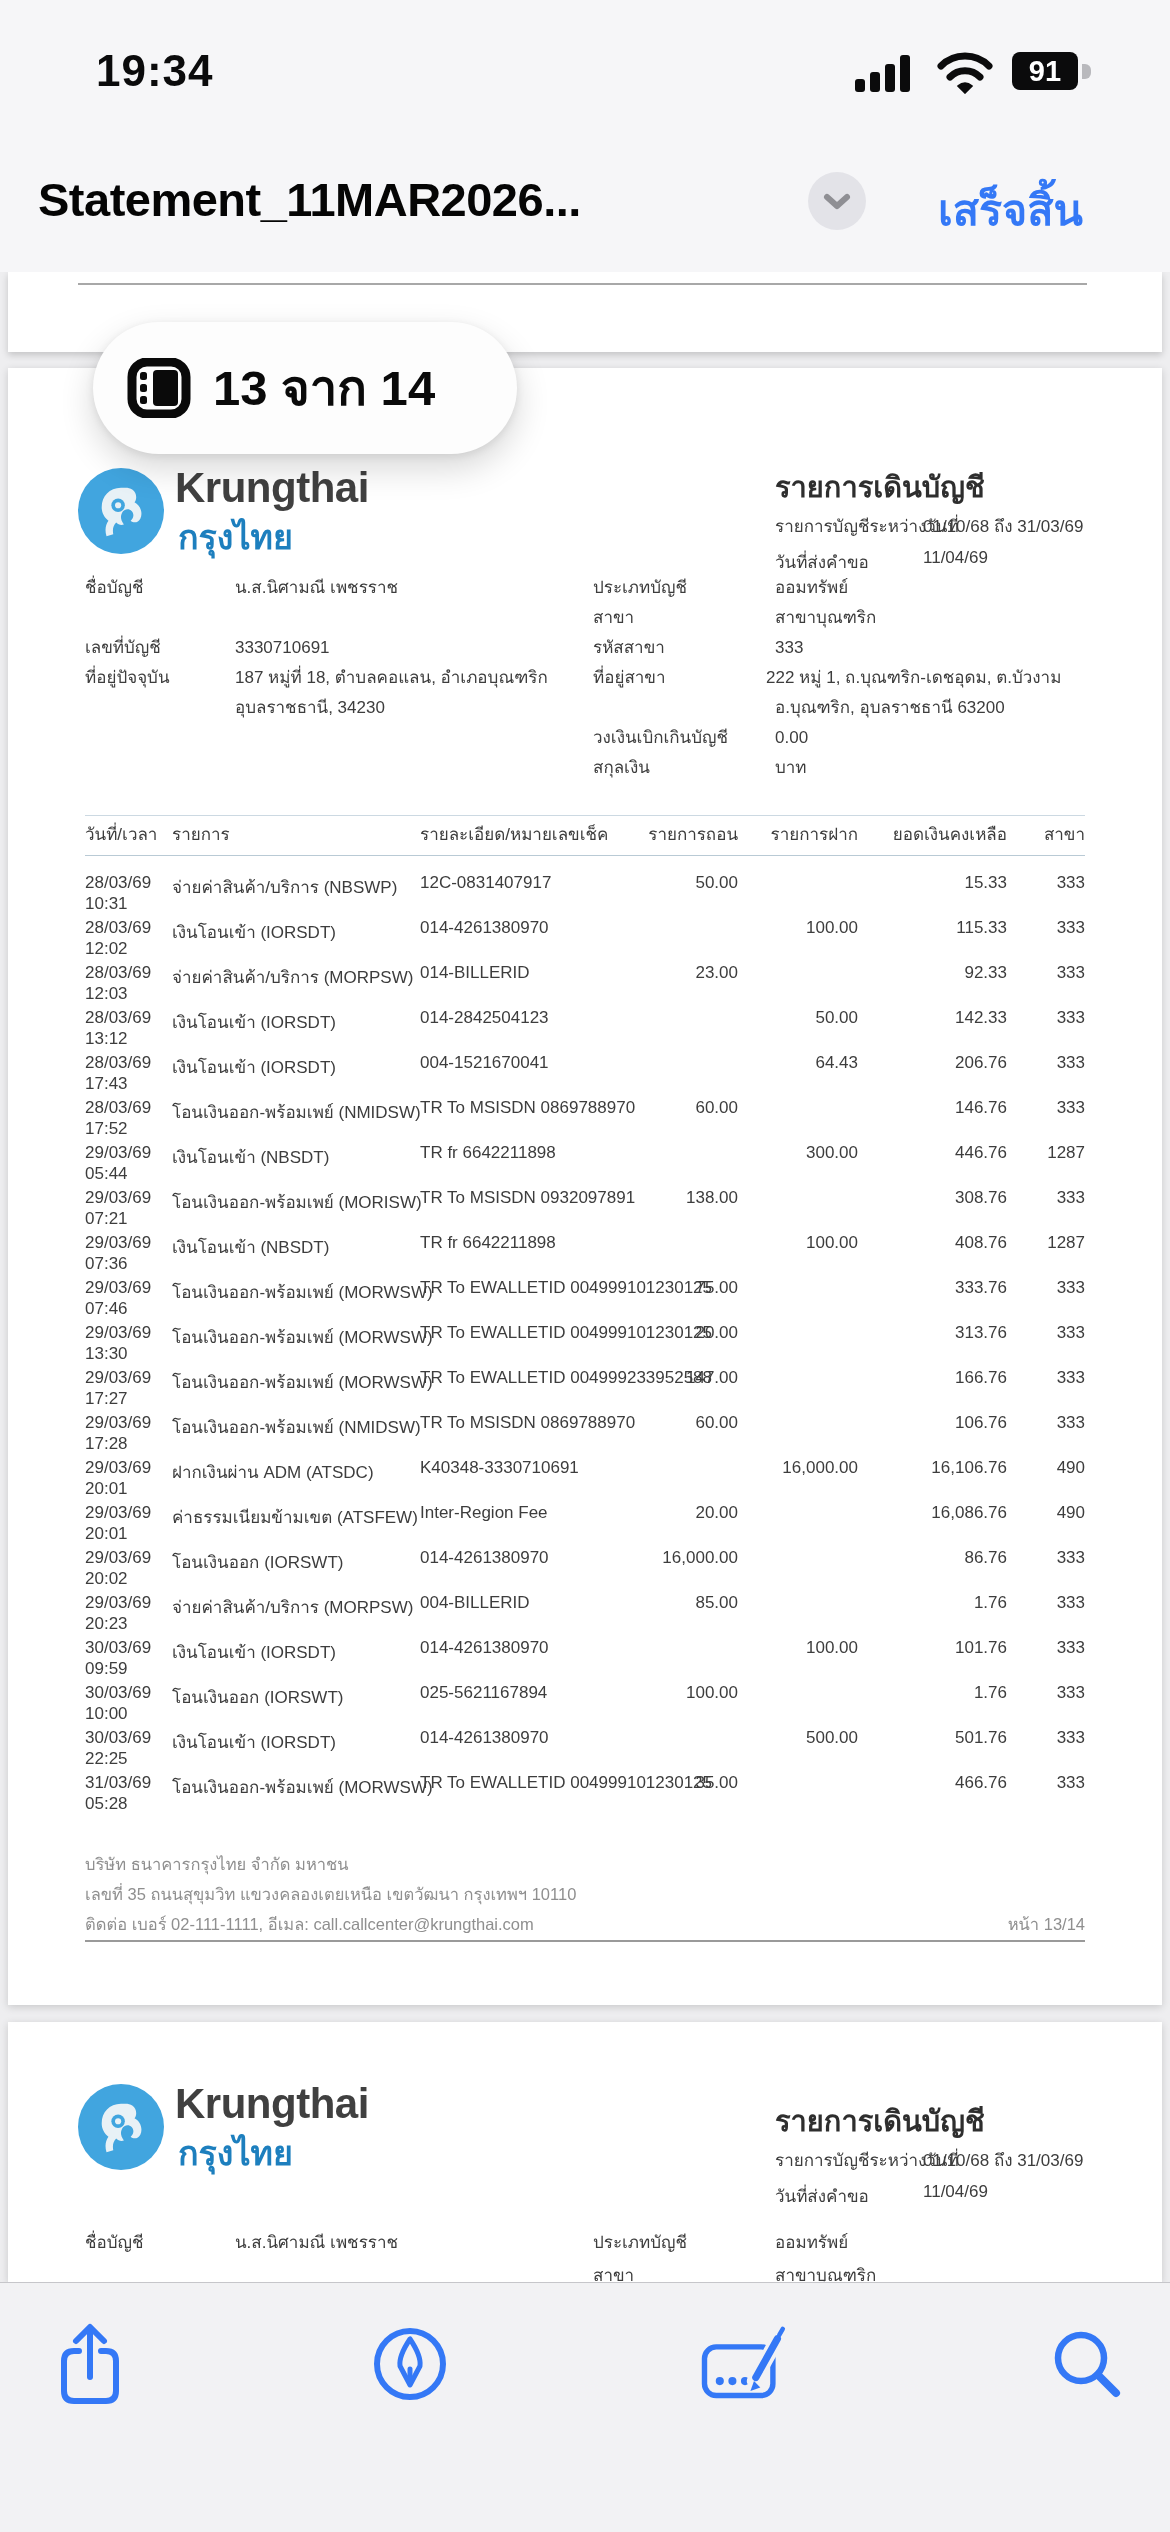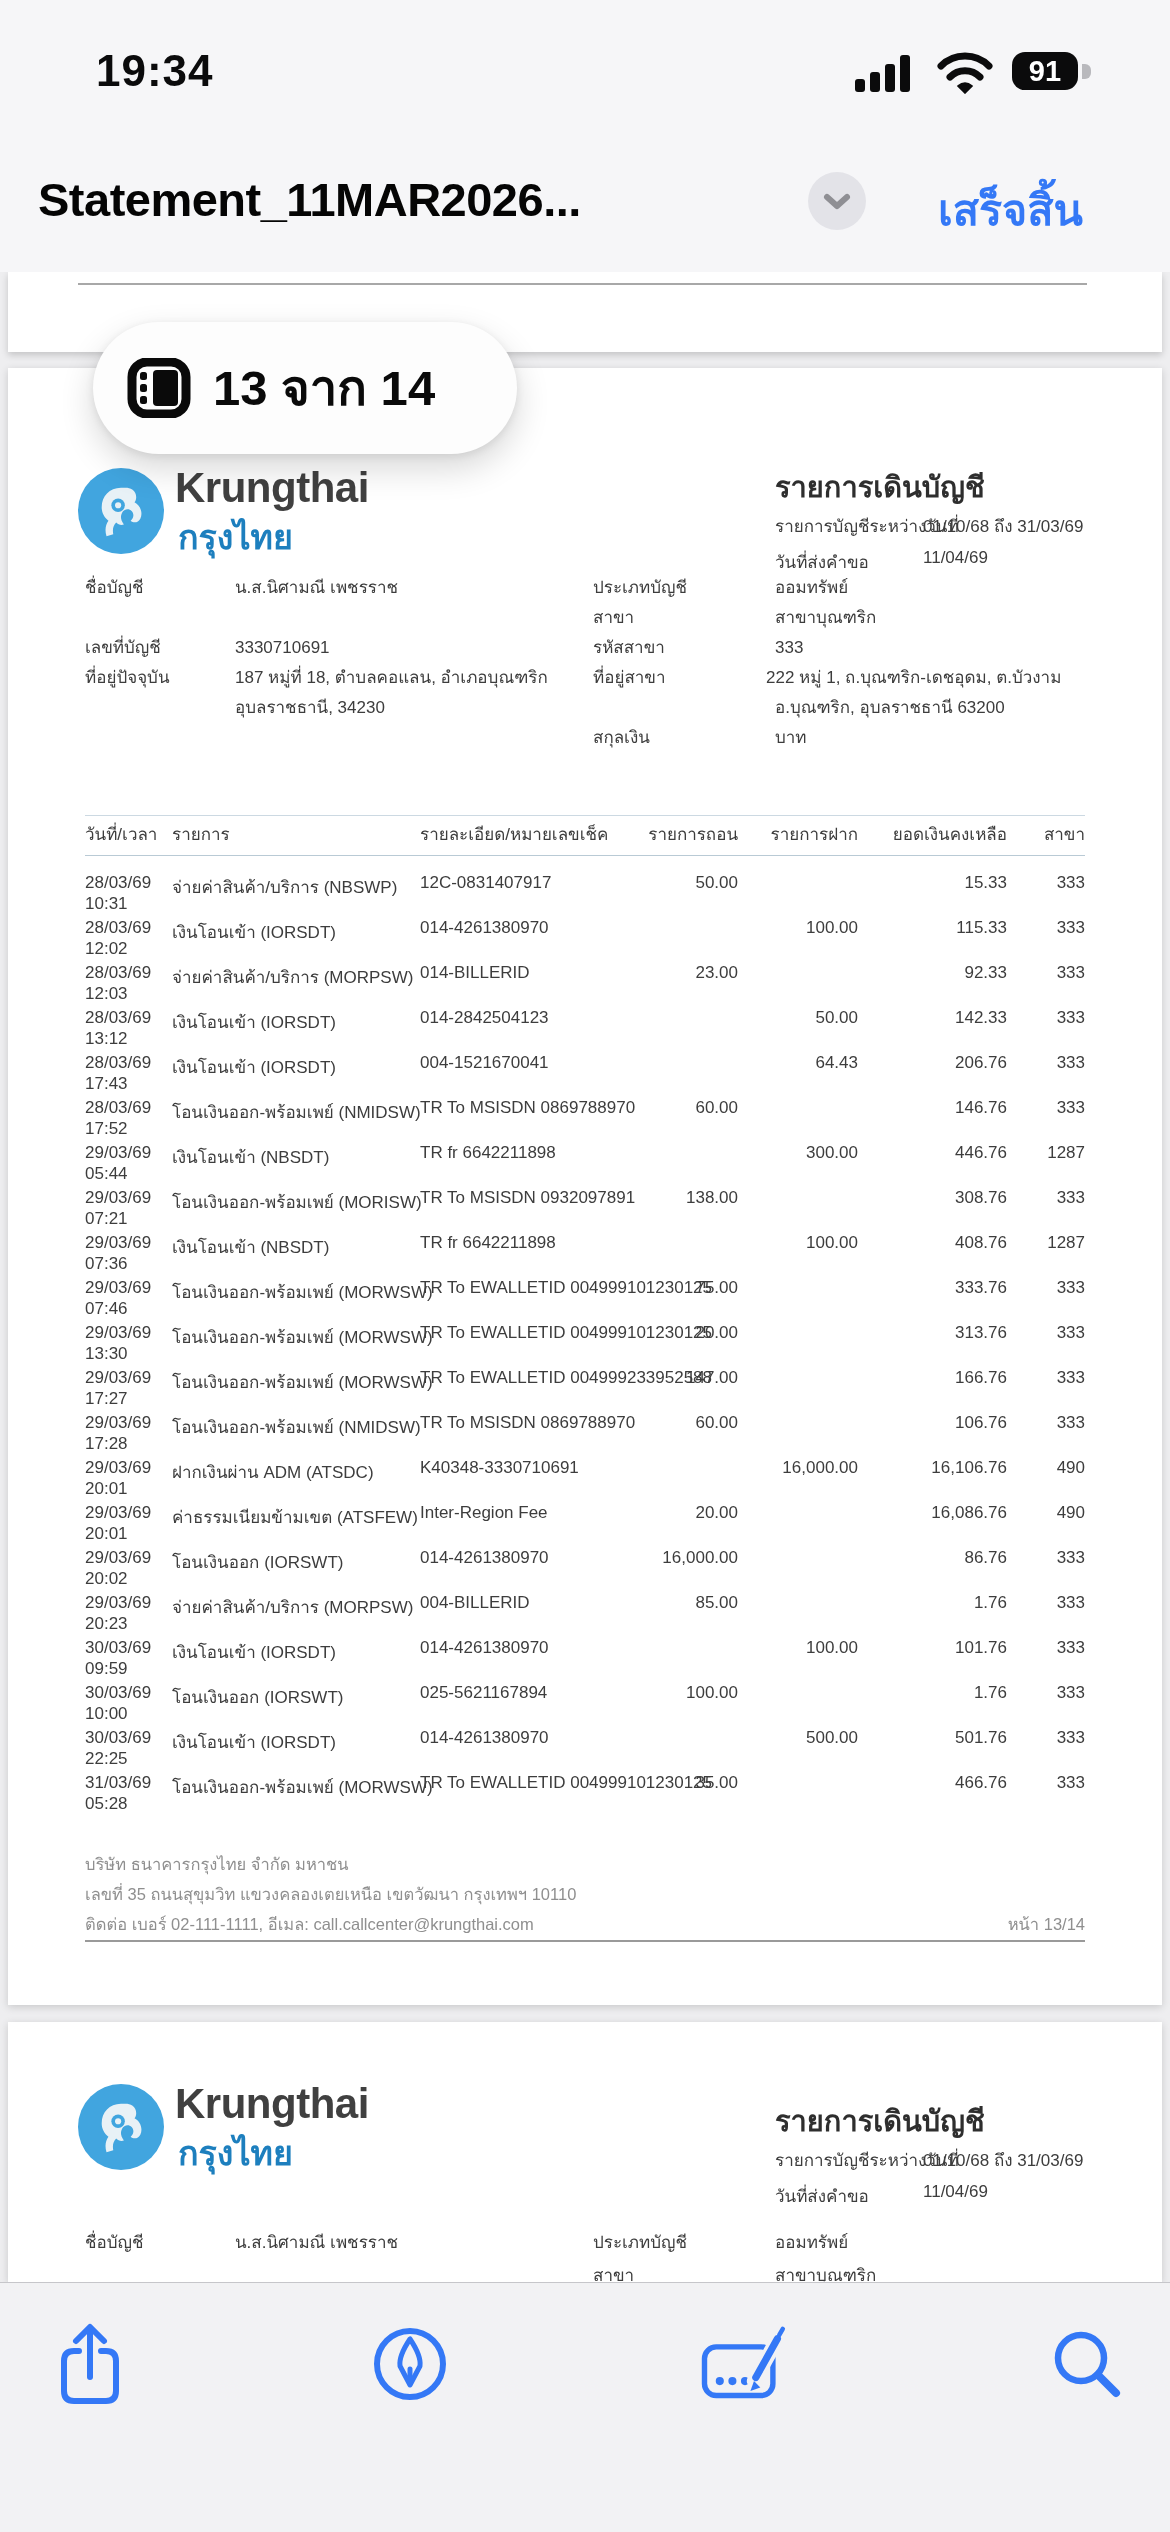--- a/index.html
+++ b/index.html
@@ -5,21 +5,21 @@
   html,body{margin:0;padding:0;}
   body{width:1170px;height:2532px;position:relative;overflow:hidden;
        font-family:"Liberation Sans","DejaVu Sans",sans-serif;
        background:#eeeef0;-webkit-font-smoothing:antialiased;}
   .abs{position:absolute;}
 
   
   #chrome-top{position:absolute;top:0;left:0;width:1170px;height:272px;background:#f6f6f8;z-index:30;}
   #status-time{position:absolute;top:46px;left:96px;font-size:44px;font-weight:700;color:#0b0b0c;letter-spacing:1px;}
   .sigbar{position:absolute;background:#0b0b0c;border-radius:3px;bottom:0;}
-  #battery-body{position:absolute;left:1012px;top:52px;width:66px;height:38px;background:#0b0b0c;border-radius:13px;color:#fff;
+  #battery-body{position:absolute;left:1012px;top:52px;width:66px;height:38px;background:#0b0b0c;border-radius:8px;color:#fff;
       font-size:29px;font-weight:700;text-align:center;line-height:39px;letter-spacing:0px;}
   #battery-nub{position:absolute;left:1082px;top:64px;width:9px;height:15px;background:#b9b9bd;border-radius:0 6px 6px 0;}
   #nav-title{position:absolute;top:172px;left:38px;font-size:47px;font-weight:700;color:#050505;letter-spacing:-0.5px;}
   #nav-collapse{position:absolute;top:172px;left:808px;width:58px;height:58px;border-radius:50%;background:#e3e3e8;}
   #nav-done{position:absolute;top:176px;left:938px;width:200px;text-align:left;font-size:43px;font-weight:600;color:#3478f6;}
 
   
   #scroll{position:absolute;top:272px;left:0;width:1170px;height:2010px;background:#eeeef0;z-index:10;}
   .page{position:absolute;left:8px;width:1154px;background:#ffffff;box-shadow:0 2px 8px rgba(0,0,0,0.16);}
   #page-prev{top:0;height:80px;box-shadow:0 3px 7px rgba(0,0,0,0.18);}
@@ -179,20 +179,24 @@
         <div class="kvline">
           <span class="kv-l">ที่อยู่สาขา</span>
           <span class="kv-v" style="left:173px;">222 หมู่ 1, ถ.บุณฑริก-เดชอุดม, ต.บัวงาม</span>
         </div>
 
         <div class="kvline">
           <span class="kv-l"></span>
           <span class="kv-v" style="left:182px;">อ.บุณฑริก, อุบลราชธานี 63200</span>
         </div>
 
+        <div class="kvline">
+          <span class="kv-l">วงเงินเบิกเกินบัญชี</span>
+          <span class="kv-v" style="left:182px;">0.00</span>
+        </div>
 
         <div class="kvline">
           <span class="kv-l">สกุลเงิน</span>
           <span class="kv-v" style="left:182px;">บาท</span>
         </div>
       </div>
 
     <div class="hline" style="left:77px;width:1000px;top:447px;background:#ccd9e2;"></div>
     <div class="abs" style="left:77px;top:452px;width:1000px;height:36px;">
       <span class="th" style="left:0;">วันที่/เวลา</span>

